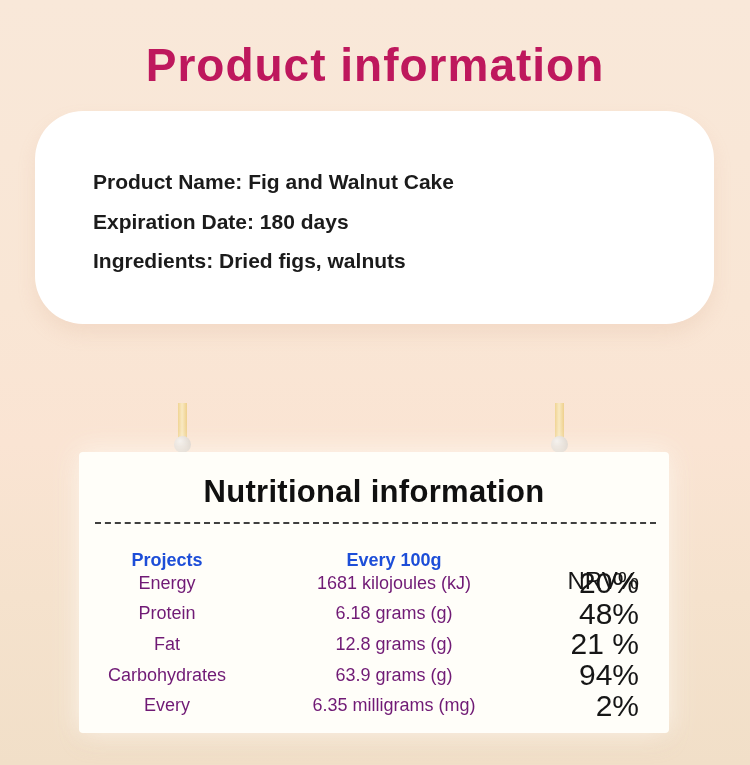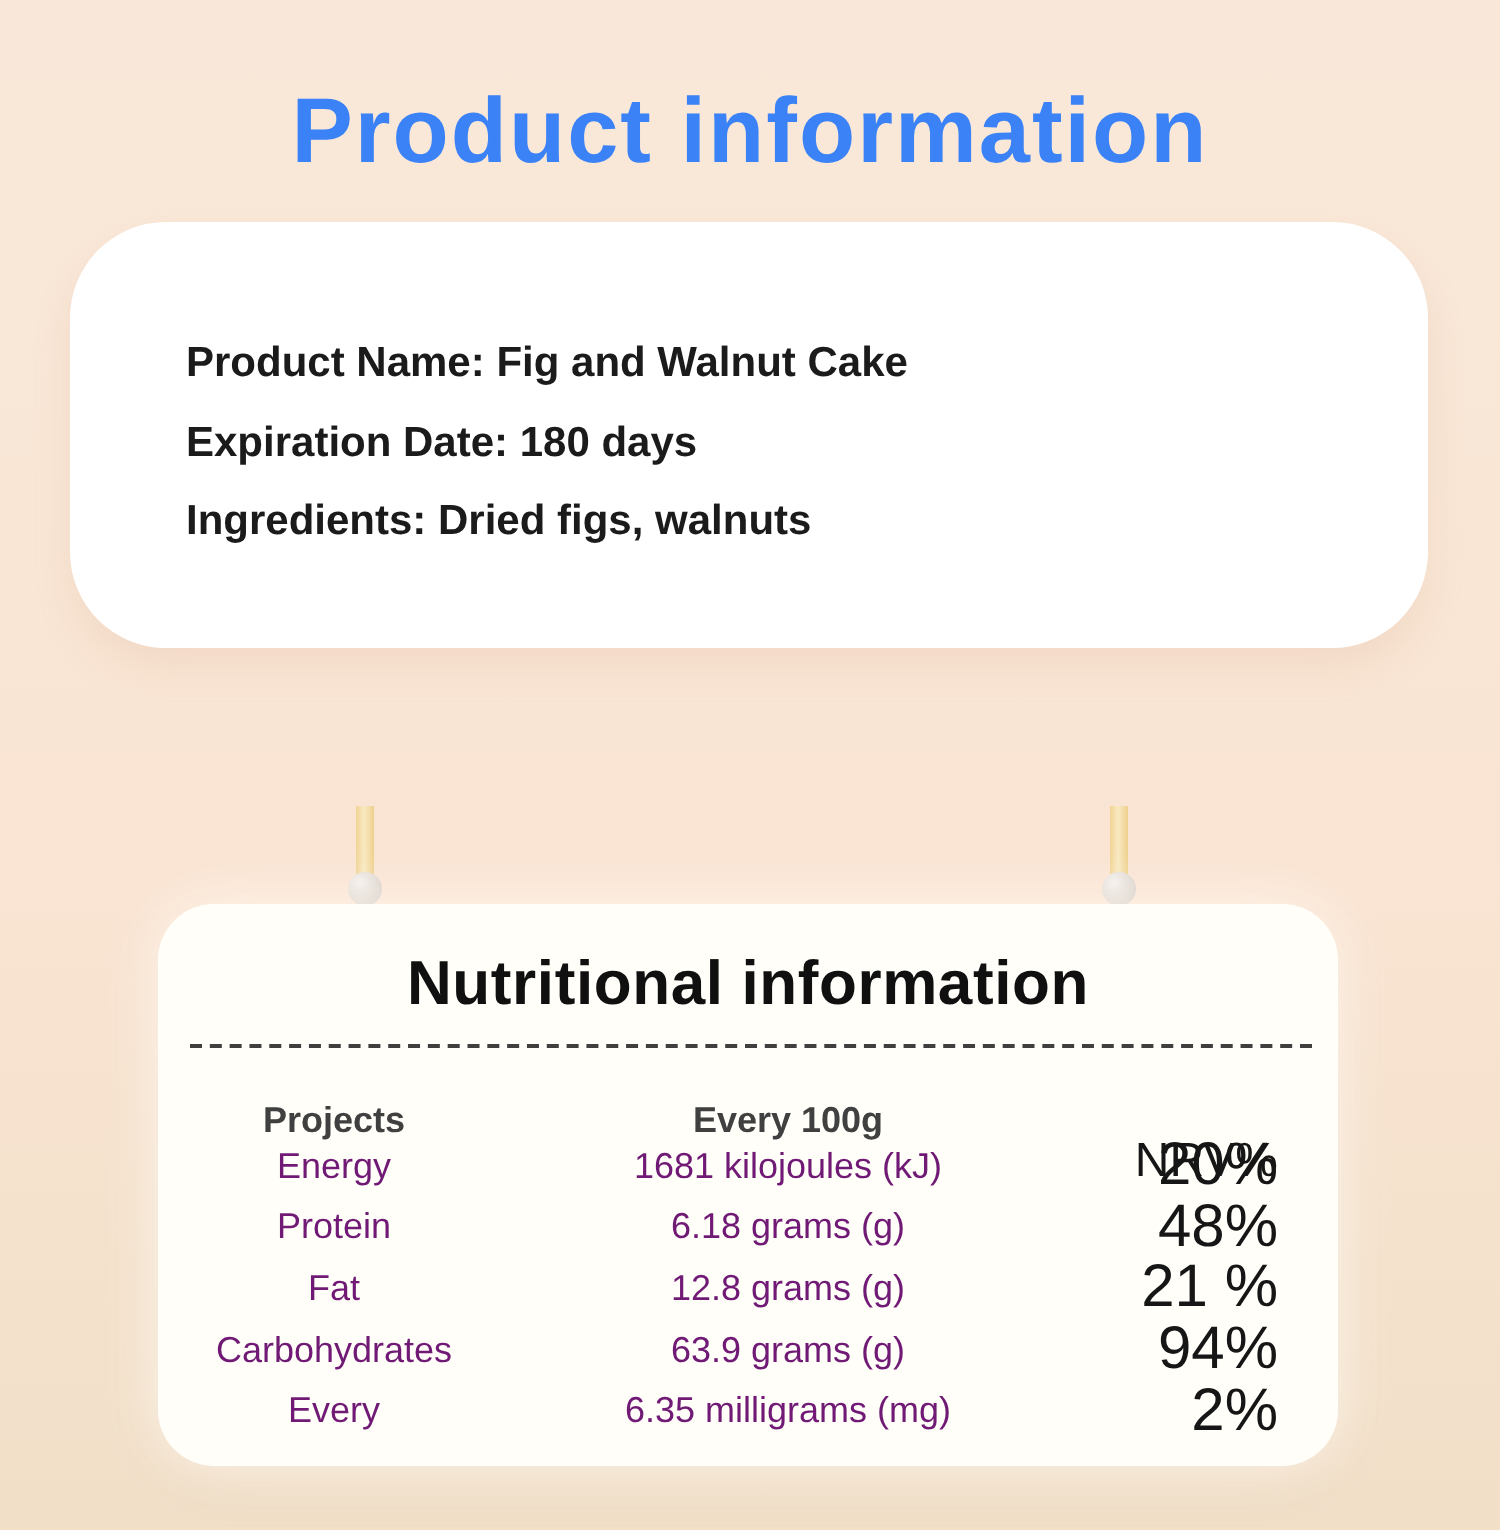--- a/index.html
+++ b/index.html
@@ -8,21 +8,21 @@
     font-family:"Liberation Sans", sans-serif;
     background:linear-gradient(180deg,#f9e8d9 0%,#f9e6d5 40%,#fae4d3 58%,#f5e2cd 78%,#f1dfc8 100%);
     overflow:hidden;
   }
   .canvas { position:relative; width:750px; height:765px; }
 
   .page-title {
     position:absolute; top:42px; left:0; width:100%;
     margin:0; text-align:center;
     font-size:46px; line-height:46px; font-weight:bold;
-    letter-spacing:1px; color:#3b82f6;
+    letter-spacing:1px; color:#be185d;
   }
 
   .card { box-sizing:border-box; position:absolute; }
 
   .card-product {
     left:35px; top:111px; width:679px; height:213px;
     background:#ffffff; border-radius:48px;
     box-shadow:0 10px 18px rgba(216,166,136,0.18);
     padding:51px 24px 0 58px;
   }
@@ -40,42 +40,42 @@
     border-radius:0 0 3px 3px; display:block;
   }
   .pin-knob {
     position:absolute; top:33px; left:-4px; width:17px; height:17px;
     border-radius:50%; display:block;
     background:radial-gradient(circle at 35% 30%, #f4f1ee 0%, #ded7d0 55%, #c8c1ba 100%);
   }
 
   .card-nutrition {
     left:79px; top:452px; width:590px; height:281px;
-    background:#fffef9; border-radius:28px;
+    background:#fffef9; border-radius:4px;
     box-shadow:0 0 28px rgba(255,250,242,0.95), 0 10px 22px rgba(219,178,142,0.16);
   }
   .nutrition-title {
     margin:0; padding-top:23px; text-align:center;
     font-size:31px; line-height:34px; font-weight:bold;
     letter-spacing:0.3px; color:#101010;
   }
   .divider {
     margin:13px 13px 0 16px; height:0;
     border-top:2px dashed #3f3f3f;
   }
 
   .table { margin-top:2px; }
   .row {
     display:grid; grid-template-columns:176px 278px 106px;
     align-items:center; height:30.7px; padding-right:30px;
   }
   .row.thead { height:40px; }
   .c1, .c2 { text-align:center; font-size:18px; font-weight:400; color:#701a75; }
   .c3 { text-align:right; font-size:30px; font-weight:400; color:#161616; }
-  .thead .c1, .thead .c2 { font-weight:bold; color:#404040; }
+  .thead .c1, .thead .c2 { font-weight:bold; color:#1d4ed8; }
   .thead .c3 { font-size:24px;margin-top:41px; }
 </style>
 </head>
 <body>
 
 <div class="canvas">
 
   <h1 class="page-title">Product information</h1>
 
   <section class="card card-product">

